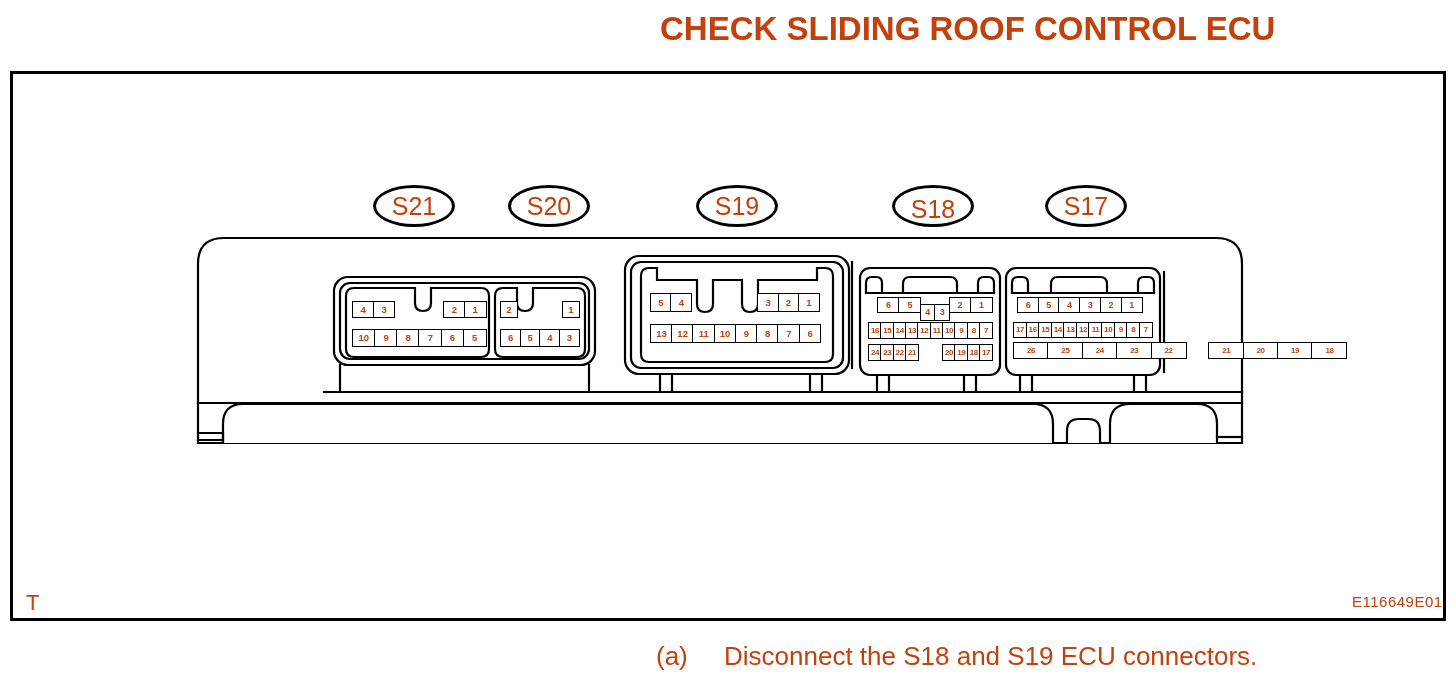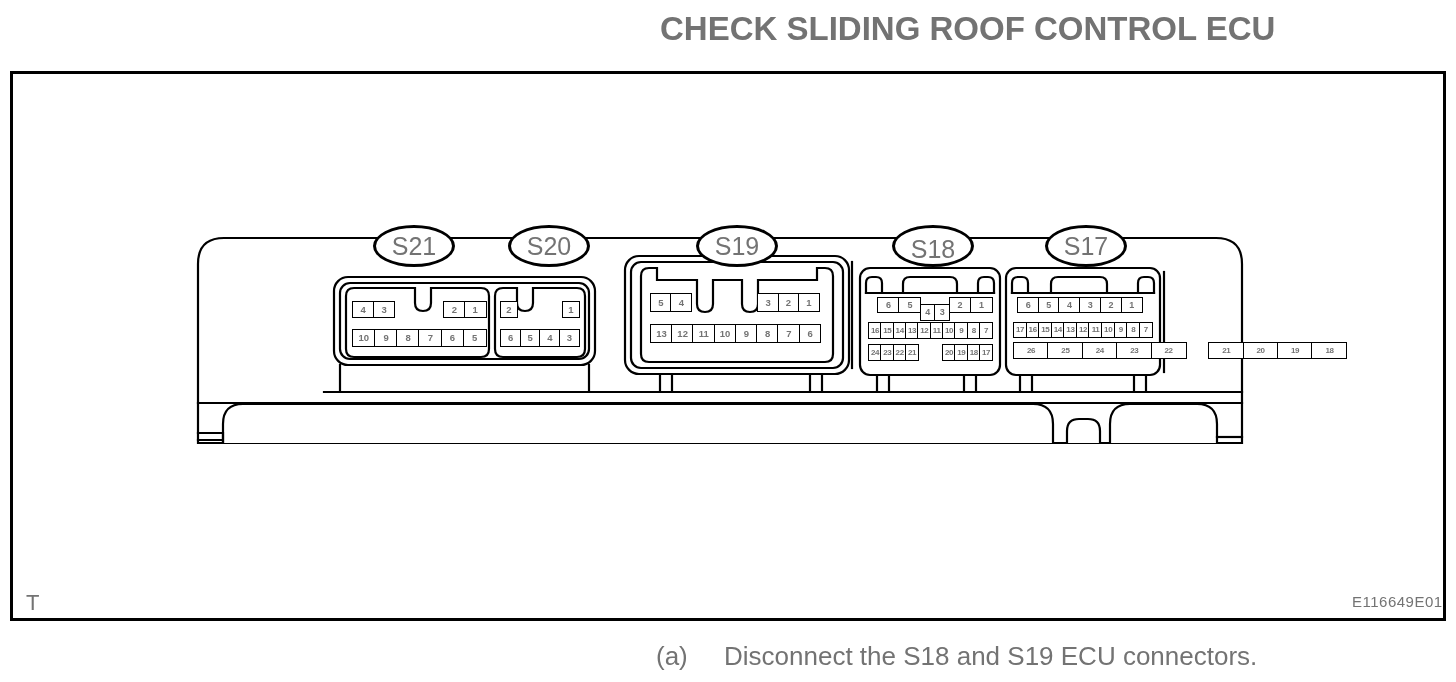--- a/index.html
+++ b/index.html
@@ -1,38 +1,38 @@
 <!DOCTYPE html>
 <html><head>
 <meta charset="utf-8">
 <style>
   html,body{margin:0;padding:0;background:#fff;}
   #stage{
     position:relative;width:1456px;height:682px;background:#ffffff;
-    font-family:"Liberation Sans", sans-serif;color:#737373;overflow:hidden;
+    font-family:"Liberation Sans", sans-serif;color:#c2410c;overflow:hidden;
   }
   .title{
     position:absolute;left:660px;top:10px;font-size:33px;font-weight:bold;
     letter-spacing:0px;white-space:nowrap;
   }
   .frame{
     position:absolute;left:10px;top:71px;width:1430px;height:544px;
     border:3px solid #000;background:#fff;
   }
   .corner-label{position:absolute;left:26px;top:590px;font-size:22px;}
   .figure-code{position:absolute;left:1340px;top:593px;font-size:15px;letter-spacing:0.5px;margin-left:12px;}
   .caption{position:absolute;top:641px;font-size:26px;white-space:nowrap;}
   .caption-index{left:656px;}
   .caption-text{left:724px;}
 
   
   .oval{
     position:absolute;width:82px;height:42px;border:3px solid #000;border-radius:50%;
     display:flex;align-items:center;justify-content:center;
-    font-size:25px;background:#fff;box-sizing:border-box;margin-top:40px;
+    font-size:25px;background:#fff;box-sizing:border-box;
   }
   .oval-s21{left:373px;top:185px;}
   .oval-s20{left:508px;top:185px;justify-content:center;}
   .oval-s19{left:696px;top:185px;}
   .oval-s18{left:892px;top:185px;align-items:flex-end;}
   .oval-s17{left:1045px;top:185px;}
 
   
   .ecu-svg{position:absolute;left:0;top:0;width:1456px;height:682px;}
 

